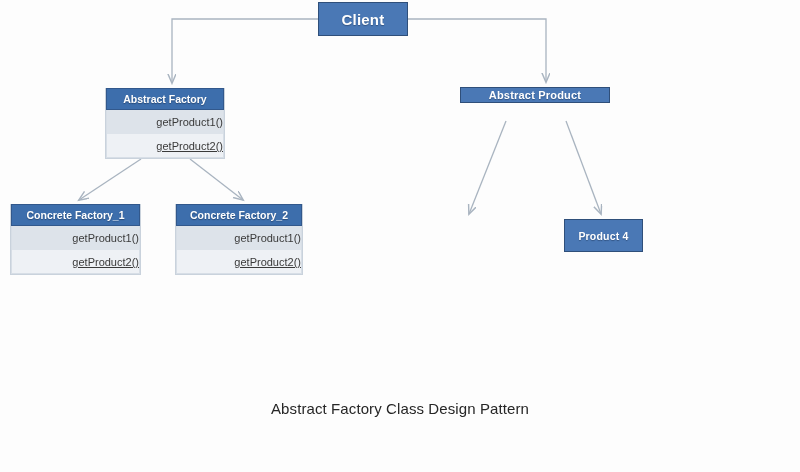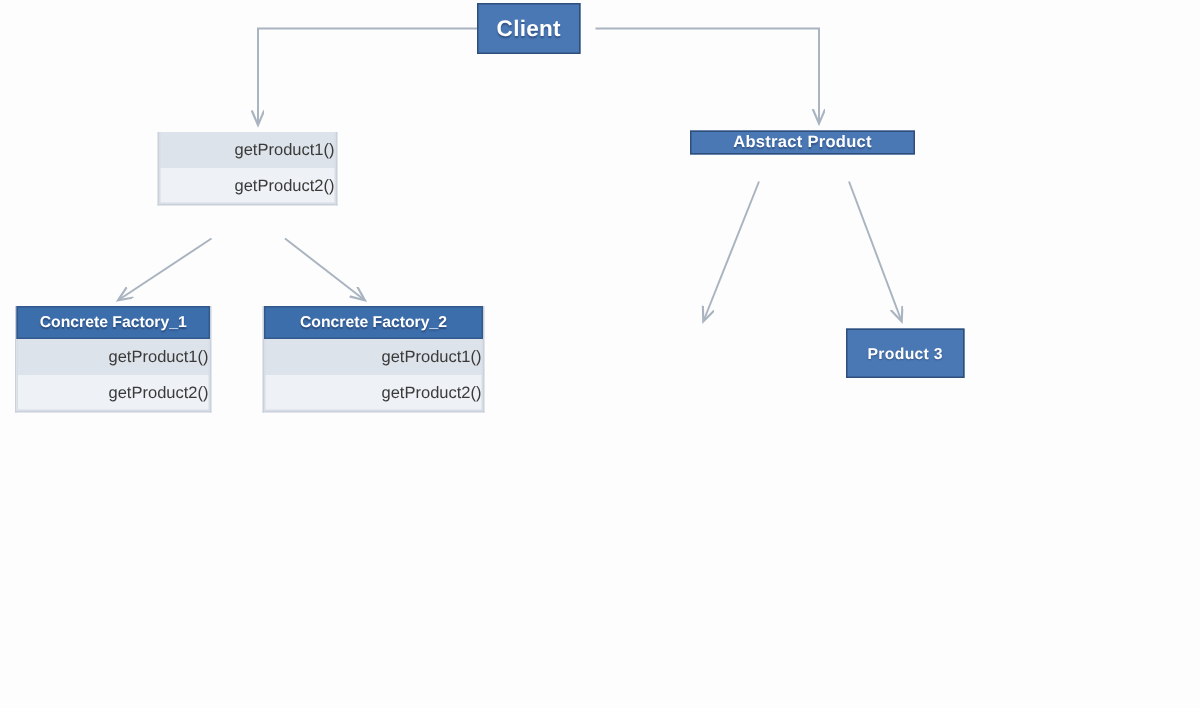--- a/index.html
+++ b/index.html
@@ -71,31 +71,31 @@
     text-align: right;
     font-size: 11px;
     color: #3a3a3a;
     box-sizing: border-box;
     border-left: 1px solid #d7dee6;
     border-right: 1px solid #d7dee6;
     white-space: nowrap;
   }
   .class-row.shade-a { background: #dde3ea; }
   .class-row.shade-b { background: #eef1f5; }
-  .class-row.last { border-bottom: 1px solid #d7dee6; }
+  .class-row.last { border-bottom: 1px solid #d7dee6; text-decoration: underline; }
 
   
-  #client-box      { left: 318px; top: 2px;   width: 69px;  height: 34px; font-size: 15px; }
+  #client-box      { left: 318px; top: 2px;   width: 90px;  height: 34px; font-size: 15px; }
   #abstract-product-box { left: 460px; top: 87px; width: 150px; height: 16px; font-size: 11px; }
   #product-1-box   { left: 428px; top: 219px; width: 79px;  height: 33px; font-size: 10.5px; }
   #product-2-box   { left: 564px; top: 219px; width: 79px;  height: 33px; font-size: 10.5px; }
 
   #abstract-factory-box   { left: 105px; top: 88px;  width: 120px; }
   #concrete-factory-1-box { left: 10px;  top: 204px; width: 131px; }
-  #concrete-factory-2-box { left: 175px; top: 204px; width: 148px; }
+  #concrete-factory-2-box { left: 175px; top: 204px; width: 128px; }
 
   #abstract-factory-box .class-row   { font-size: 11px; }
 
   
   #caption {
     position: absolute;
     left: 0;
     top: 400px;
     width: 800px;
     text-align: center;
@@ -125,35 +125,37 @@
     <path d="M190,159 L243,200" fill="none" stroke="#a9b4c0" stroke-width="1.3" marker-end="url(#arrow)"></path>
 
     <path d="M506,121 L469,214" fill="none" stroke="#a9b4c0" stroke-width="1.3" marker-end="url(#arrow)"></path>
 
     <path d="M566,121 L601,214" fill="none" stroke="#a9b4c0" stroke-width="1.3" marker-end="url(#arrow)"></path>
   </svg>
 
   <div id="client-box" class="node solid-box">Client</div>
 
   <div id="abstract-factory-box" class="node class-box">
+    <div class="class-title">Abstract Factory</div>
     <div class="class-row shade-a">getProduct1()</div>
     <div class="class-row shade-b last">getProduct2()</div>
   </div>
 
   <div id="abstract-product-box" class="node solid-box">Abstract Product</div>
 
   <div id="concrete-factory-1-box" class="node class-box">
     <div class="class-title">Concrete Factory_1</div>
     <div class="class-row shade-a">getProduct1()</div>
     <div class="class-row shade-b last">getProduct2()</div>
   </div>
 
   <div id="concrete-factory-2-box" class="node class-box">
     <div class="class-title">Concrete Factory_2</div>
     <div class="class-row shade-a">getProduct1()</div>
     <div class="class-row shade-b last">getProduct2()</div>
   </div>
 
 
-  <div id="product-2-box" class="node solid-box">Product 3</div>
+  <div id="product-2-box" class="node solid-box">Product 4</div>
 
+  <div id="caption">Abstract Factory Class Design Pattern</div>
 
 </div>
 
 </body></html>

